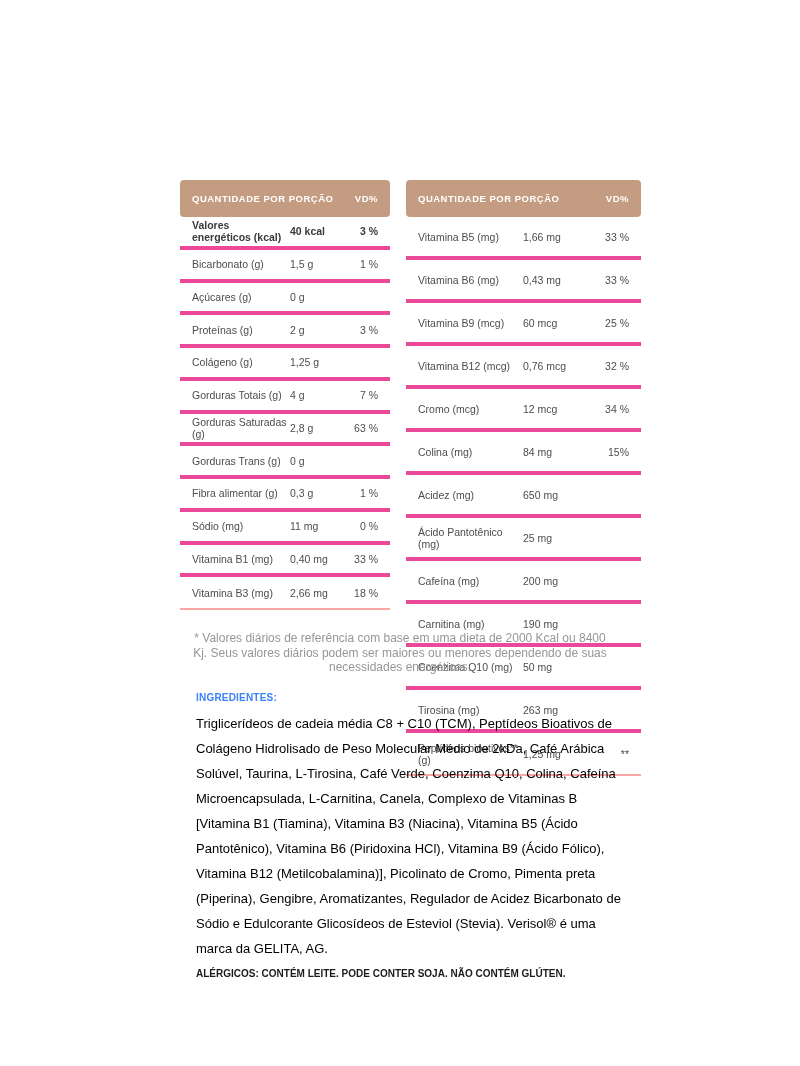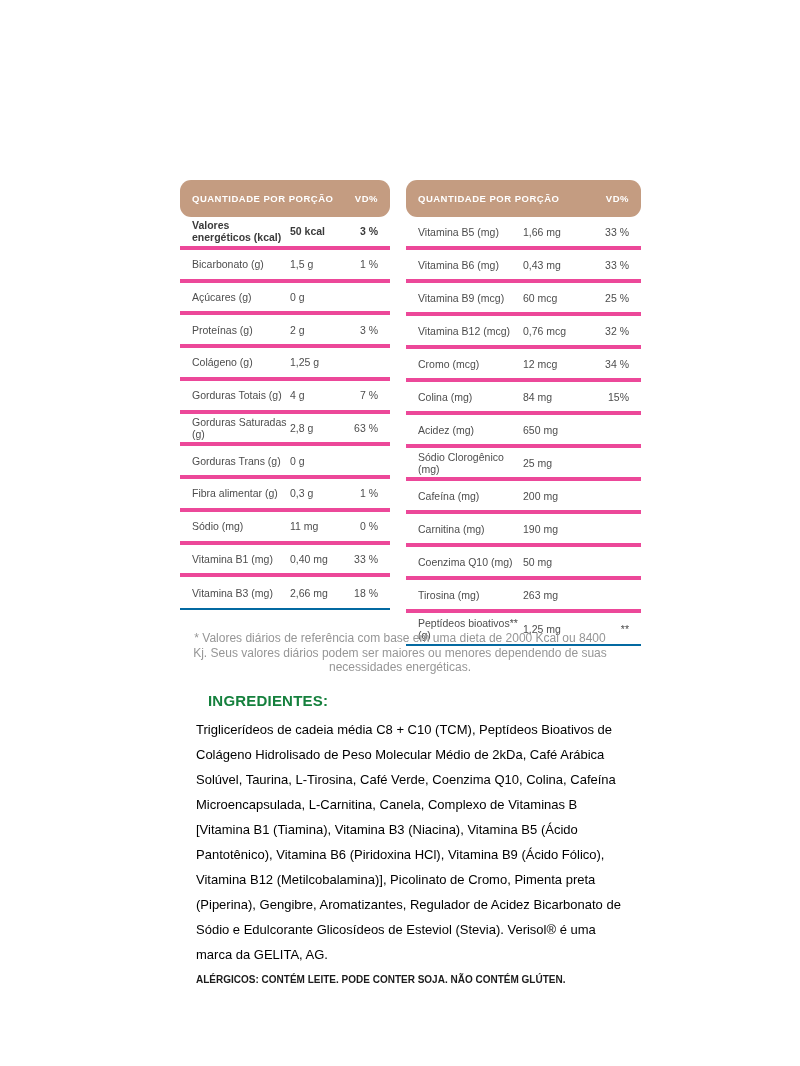--- a/index.html
+++ b/index.html
@@ -5,66 +5,66 @@
   html,body{margin:0;padding:0;}
   body{
     width:800px;height:1066px;background:#ffffff;position:relative;
     font-family:"Liberation Sans",sans-serif;
     -webkit-font-smoothing:antialiased;
   }
   .ntable{position:absolute;top:180px;}
   .ntable.left{left:180px;width:210px;}
   .ntable.right{left:406px;width:235px;}
   .thead{
-    height:37px;border-radius:11px;
+    height:37px;border-radius:4px;
     display:flex;align-items:center;justify-content:space-between;
     padding:0 12px;box-sizing:border-box;
     color:#ffffff;font-weight:bold;font-size:9.5px;letter-spacing:0.5px;
   }
   .trow{
     display:grid;align-items:center;
     border-bottom:4px solid #ec4899;
     color:#4d4d4d;font-size:10.5px;
     box-sizing:border-box;
   }
   .ntable.left  .trow{height:32.75px;grid-template-columns:1fr 56px 44px;padding-left:12px;}
-  .ntable.right .trow{height:33px;grid-template-columns:1fr 72px 46px;padding-left:12px;}
+  .ntable.right .trow{height:43px;grid-template-columns:1fr 72px 46px;padding-left:12px;}
   .trow .vd{text-align:right;padding-right:12px;}
   .trow.bold{font-weight:bold;color:#3a3a3a;}
-  .tbody .trow:last-child{border-bottom:2px solid #0369a1;}
+  .tbody .trow:last-child{border-bottom:2px solid #fca5a5;}
   .footnote{
     position:absolute;top:631px;left:190px;width:420px;
     text-align:center;font-size:12px;line-height:14.5px;color:#969696;
     margin:0;
   }
   .ingredients{position:absolute;left:196px;top:692px;width:426px;}
   .ingredients h2{
-    margin:0 0 8px 12px;font-size:15px;letter-spacing:0.2px;
-    color:#15803d;font-weight:bold;
+    margin:0 0 8px 0;font-size:10px;letter-spacing:0.2px;
+    color:#3b82f6;font-weight:bold;
   }
   .ingredients .ing-text{
     margin:0;font-size:13px;line-height:25px;color:#000000;
   }
   .ingredients .allergens{
     margin:0;font-size:10px;line-height:25px;color:#1b1b1b;
     font-weight:bold;white-space:nowrap;
   }
 </style>
 </head>
 <body>
 
 <div class="ntable left">
   <div class="thead" style="background: rgb(196, 156, 129); color: rgb(255, 255, 255);">
     <span>QUANTIDADE POR PORÇÃO</span>
     <span>VD%</span>
   </div>
   <div class="tbody" id="left-tbody">
       <div class="trow bold">
         <span class="label">Valores energéticos (kcal)</span>
-        <span class="val">50 kcal</span>
+        <span class="val">40 kcal</span>
         <span class="vd">3 %</span>
       </div>
       <div class="trow">
         <span class="label">Bicarbonato (g)</span>
         <span class="val">1,5 g</span>
         <span class="vd">1 %</span>
       </div>
       <div class="trow">
         <span class="label">Açúcares (g)</span>
         <span class="val">0 g</span>
@@ -153,21 +153,21 @@
         <span class="label">Colina (mg)</span>
         <span class="val">84 mg</span>
         <span class="vd">15%</span>
       </div>
       <div class="trow">
         <span class="label">Acidez (mg)</span>
         <span class="val">650 mg</span>
         <span class="vd"></span>
       </div>
       <div class="trow">
-        <span class="label">Sódio Clorogênico (mg)</span>
+        <span class="label">Ácido Pantotênico (mg)</span>
         <span class="val">25 mg</span>
         <span class="vd"></span>
       </div>
       <div class="trow">
         <span class="label">Cafeína (mg)</span>
         <span class="val">200 mg</span>
         <span class="vd"></span>
       </div>
       <div class="trow">
         <span class="label">Carnitina (mg)</span>

